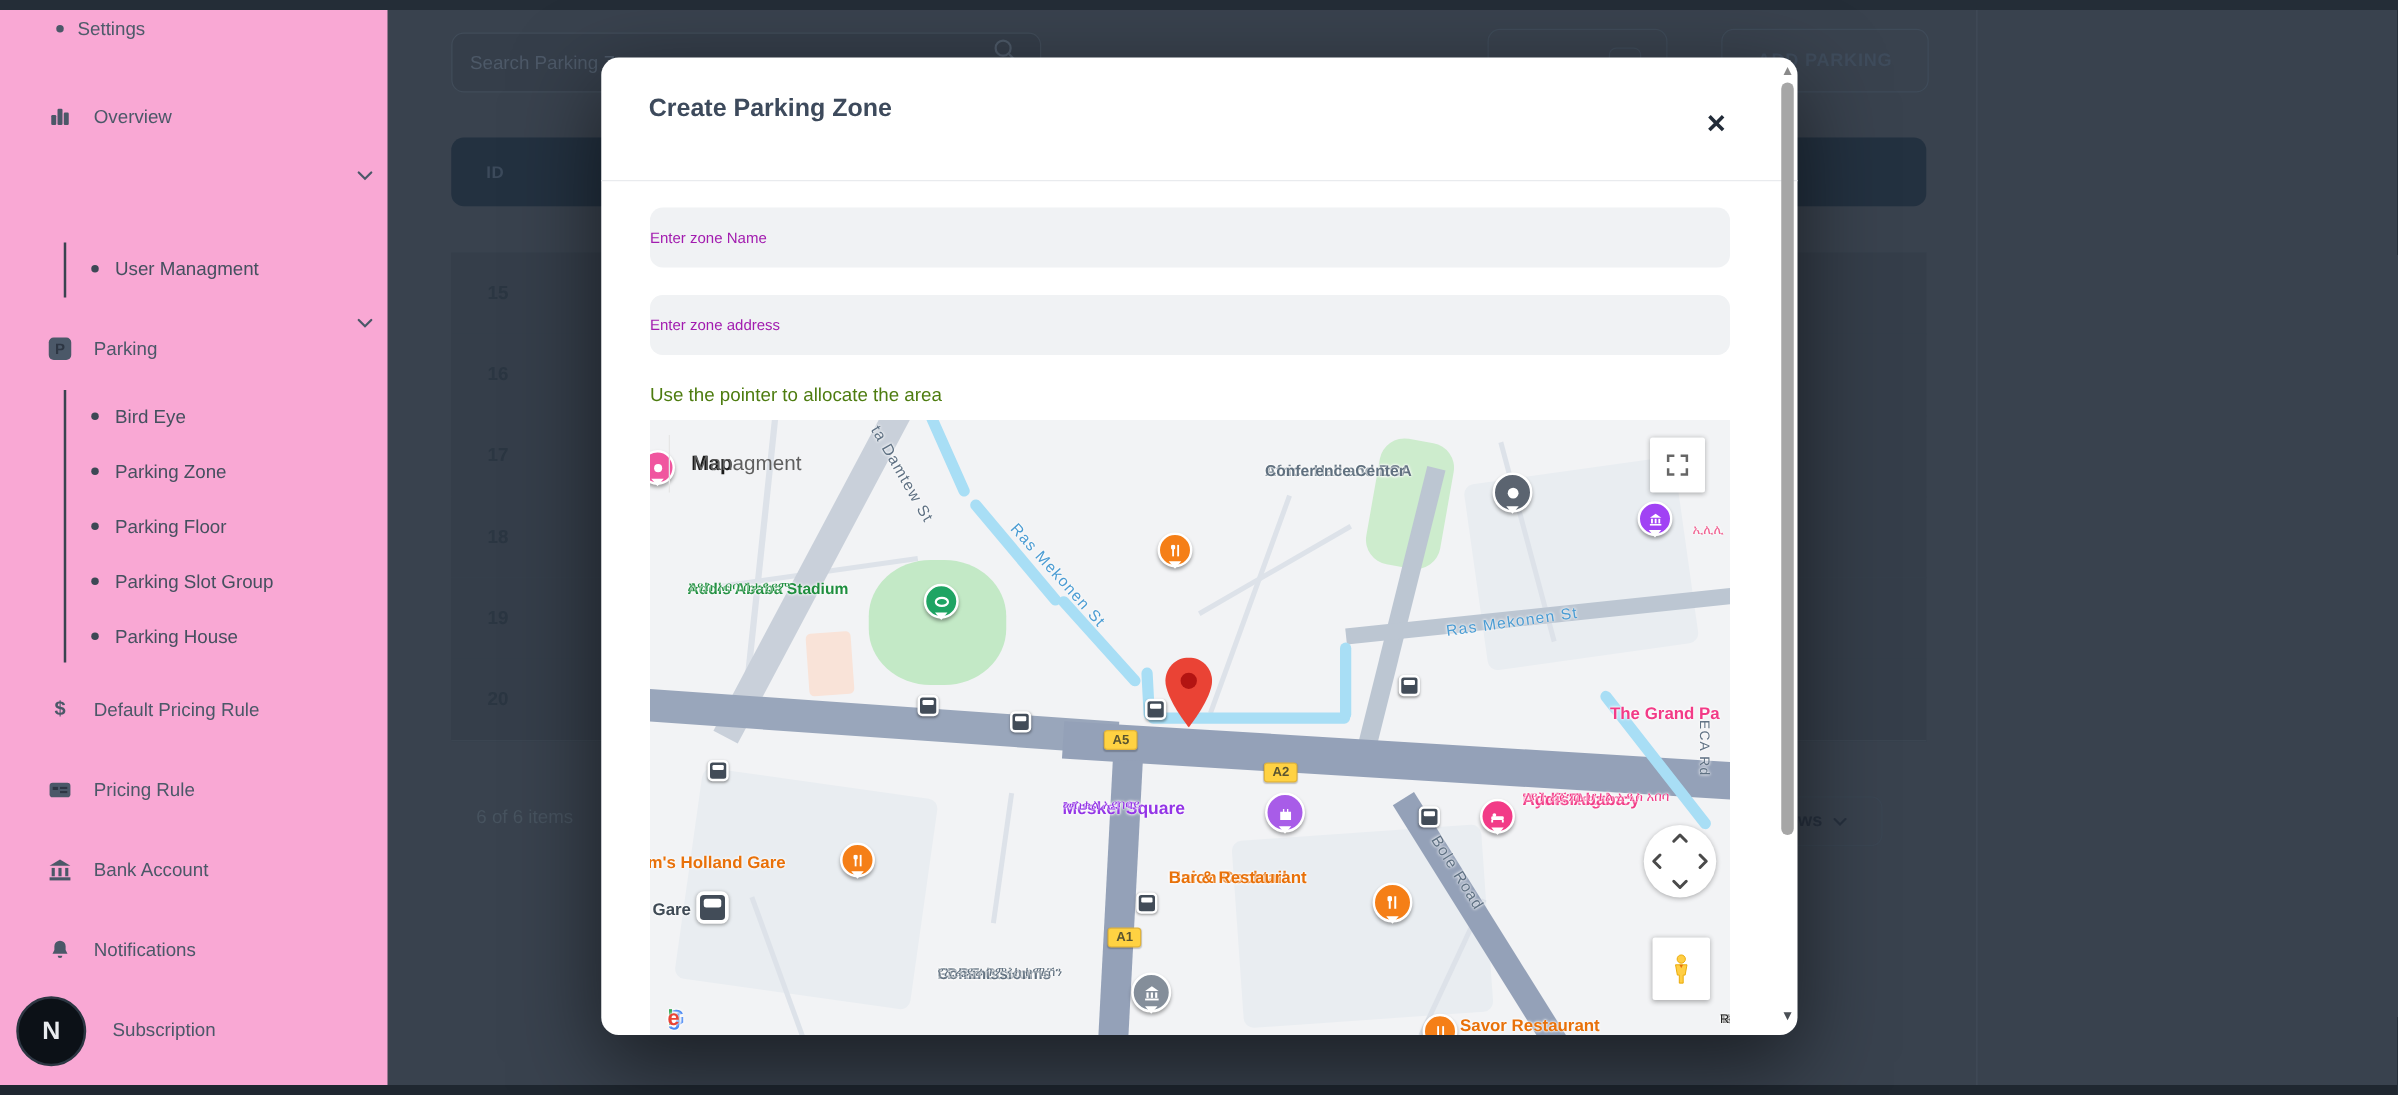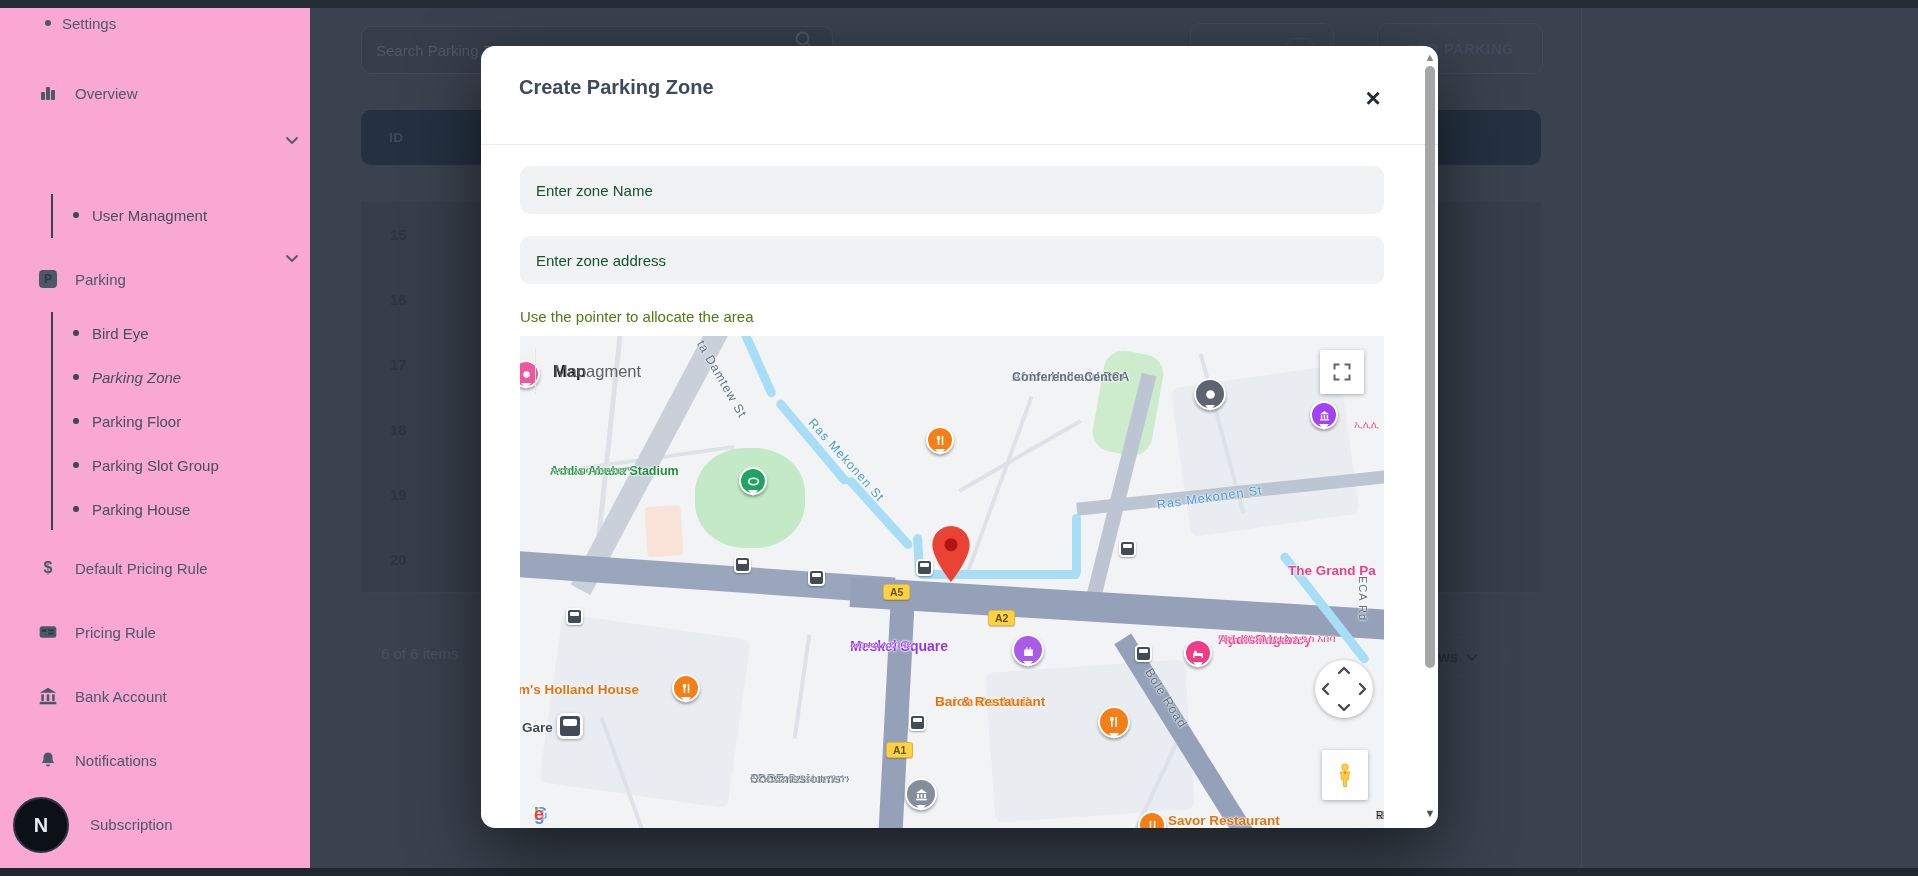--- a/index.html
+++ b/index.html
@@ -17,21 +17,21 @@
         color:#4b5868;font-size:15px;cursor:pointer;}
   .srow .ico{position:absolute;left:36px;width:24px;display:flex;justify-content:center;color:#4b5868;}
   .srow .lbl{margin-left:75px;}
   .ssub{position:absolute;left:0;width:310px;height:30px;display:flex;align-items:center;
         color:#45505f;font-size:15px;cursor:pointer;}
   .ssub .blt{position:absolute;left:73px;width:6px;height:6px;border-radius:50%;background:#3d4855;}
   .ssub .lbl{margin-left:92px;}
   .t-settings{top:8px;} .t-settings .blt{position:absolute;left:45px;width:6px;height:6px;border-radius:50%;background:#4b5868;}
   .t-settings .lbl{margin-left:62px;color:#4e5b6a;}
   .t-overview{top:78px;} .t-userrole{top:146px;} .t-usermgmt{top:200px;} .t-parking{top:264px;}
-  .t-bird{top:318px;} .t-pzone{top:362px;font-style:italic;} .t-pfloor{top:406px;} .t-psg{top:450px;} .t-pslot{top:494px;}
+  .t-bird{top:318px;} .t-pzone{top:362px;} .t-pfloor{top:406px;} .t-psg{top:450px;} .t-pslot{top:494px;}
   .t-dpr{top:553px;} .t-pricing{top:617px;} .t-bank{top:681px;} .t-notif{top:745px;} .t-subs{top:809px;padding-left:12px;}
   .t-subs .lbl{margin-left:78px;}
   .chev{position:absolute;left:284px;width:16px;height:16px;color:#4b5868;}
   .chev1{top:132px;} .chev2{top:250px;}
   .guide{position:absolute;left:51px;width:1.5px;background:#39434f;}
   .g1{top:194px;height:44px;} .g2{top:312px;height:218px;}
   .p-badge{width:18px;height:18px;border-radius:4px;background:#4b5868;color:#2d3643;
            font-weight:bold;font-size:12px;display:flex;align-items:center;justify-content:center;}
   .dollar{font-size:16px;font-weight:bold;}
   .avatar-n{position:absolute;left:13px;top:797px;width:52px;height:52px;border-radius:50%;
@@ -64,21 +64,21 @@
 
   
   .modal{position:absolute;left:481px;top:46px;width:957px;height:782px;background:#ffffff;
          border-radius:14px;box-shadow:0 24px 70px rgba(0,0,0,.55);z-index:10;}
   .m-title{position:absolute;left:38px;top:30px;font-size:20px;font-weight:bold;color:#3d4a5c;}
   .m-close{position:absolute;left:876px;top:36px;width:32px;height:32px;border:none;background:none;
            font-size:26px;font-weight:bold;color:#222b38;cursor:pointer;line-height:26px;padding:0;}
   .m-div{position:absolute;left:0;top:98px;width:100%;height:1px;background:#e9ebee;}
   .inp{position:absolute;left:39px;width:864px;height:48px;background:#f0f2f4;border-radius:10px;
        display:flex;align-items:center;cursor:text;}
-  .inp .ph{margin-left:16px;color:#14532d;font-size:15px;}
+  .inp .ph{color:#a21caf;font-size:12px;}
   .inp1{top:120px;} .inp2{top:190px;}
   .m-hint{position:absolute;left:39px;top:262px;font-size:15px;color:#4d7c0f;}
 
   
   .sb-up{position:absolute;left:941px;top:4px;width:16px;height:14px;color:#8a8a8a;font-size:11px;
          text-align:center;line-height:14px;cursor:pointer;}
   .sb-thumb{position:absolute;left:944px;top:20px;width:10px;height:602px;background:#a6a6a6;
             border-radius:5px;cursor:pointer;}
   .sb-down{position:absolute;left:941px;top:760px;width:16px;height:14px;color:#4a4f55;font-size:11px;
            text-align:center;line-height:14px;cursor:pointer;}
@@ -363,21 +363,21 @@
         <div class="river rv7"></div>
       </div>
 
       <span class="street" style="left:186px;top:2px;transform:rotate(60deg);">ta Damtew St</span>
       <span class="street bluelbl" style="left:296px;top:80px;transform:rotate(48deg);">Ras Mekonen St</span>
       <span class="street bluelbl" style="left:636px;top:162px;transform:rotate(-8deg);">Ras Mekonen St</span>
       <span class="street" style="left:634px;top:330px;transform:rotate(58deg);">Bole Road</span>
       <span class="street" style="left:849px;top:240px;transform:rotate(90deg);font-size:11px;">ECA Rd</span>
 
       <span class="badge" style="left:350px;top:248px;margin-left:13px;">A5</span>
-      <span class="badge" style="left:468px;top:274px;">A2</span>
+      <span class="badge" style="left:491px;top:274px;">A2</span>
       <span class="badge" style="left:366px;top:406px;">A1</span>
 
       <div class="mlabel" style="left:30px;top:128px;width:200px;color:#1e8e3e;">
         <div>Addis Ababa Stadium</div>
         <div class="mlocal">አዲስ አበባ ስታዲየም</div>
       </div>
       <div class="mlabel" style="left:492px;top:34px;width:200px;color:#60707f;">
         <div>Africa Hall and ECA</div>
         <div>Conference Center</div>
       </div>
@@ -388,21 +388,21 @@
       <div class="mlabel" style="left:698px;top:296px;color:#f23b87;text-align:left;font-size:13.5px;">
         <div>Hyatt Regency</div>
         <div>Addis Ababa</div>
         <div class="mlocal">ሃያት ሪጀንሲ ሆቴል አዲስ አበባ</div>
       </div>
       <div class="mlabel" style="left:415px;top:358px;width:200px;color:#e8710a;font-size:13.5px;">
         <div>Union Cocktail</div>
         <div>Bar &amp; Restaurant</div>
       </div>
       <div class="mlabel" style="left:-2px;top:346px;color:#e8710a;text-align:left;font-size:13.5px;">
-        <div>m's Holland House</div>
+        <div>m's Holland Gare</div>
       </div>
       <div class="mlabel" style="left:2px;top:384px;color:#3f4a55;font-size:13.5px;">
         <div>Gare</div>
       </div>
       <div class="mlabel" style="left:230px;top:436px;width:200px;color:#60707f;">
         <div>FDRE Customs</div>
         <div>Commission</div>
         <div class="mlocal">የኢፌድሪ ጉምሩክ ኮሚሽን</div>
       </div>
       <div class="mlabel" style="left:648px;top:477px;color:#e8710a;text-align:left;font-size:13.5px;">

